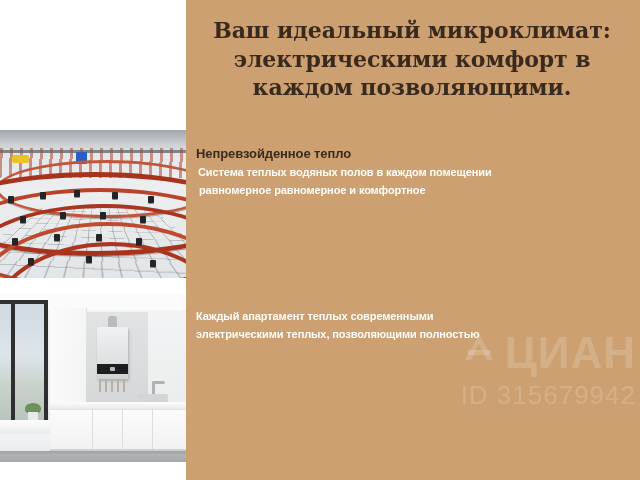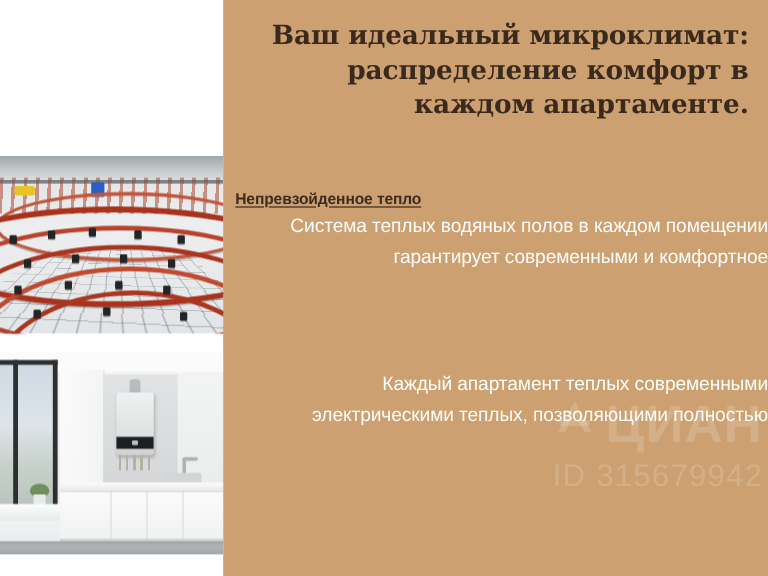--- a/index.html
+++ b/index.html
@@ -317,21 +317,21 @@
     margin-top: 2px;
     white-space: nowrap;
   }
 
   
   .title {
     position: absolute;
     left: 14px;
     top: 16px;
     width: 424px;
-    text-align: right;
+    text-align: center;
     color: #3a2a1e;
     font-family: "DejaVu Serif", "Liberation Serif", serif;
     font-size: 22px;
     font-weight: bold;
     line-height: 1.30;
     letter-spacing: -0.1px;
   }
 
   
   .block {
@@ -339,34 +339,31 @@
     left: 10px;
     width: 444px;
   }
   .block-1 { top: 146px; }
   .block-2 { top: 308px; }
 
   .subhead {
     color: #3b2b1f;
     font-size: 13px;
     font-weight: bold;
-    text-decoration: underline;
     text-underline-offset: 2px;
     line-height: 1.25;
     margin-bottom: 2px;
     letter-spacing: -0.1px;
-    margin-top: 12px;
   }
   .para {
     color: #fdfdfb;
-    font-size: 16px;
-    font-weight: normal;
+    font-size: 11px;
+    font-weight: bold;
     line-height: 1.62;
     letter-spacing: -0.1px;
-    text-align: right;
   }
   .para span { display: block; }
   .block-1 .para span:nth-child(1) { padding-left: 2px; }
   .block-1 .para span:nth-child(2) { padding-left: 3px; }
   .block-1 .para span:nth-child(3) { padding-left: 5px; }
   .block-1 .para span:nth-child(4) { padding-left: 3px; }
 </style>
 </head>
 <body>
 
@@ -449,29 +446,29 @@
             <path d="M20 4 L34 30 L28 30 L20 14 L12 30 L6 30 Z" fill="rgba(255,255,255,0.17)"></path>
             <rect x="8" y="20" width="24" height="5" fill="rgba(255,255,255,0.17)"></rect>
           </svg>
         </span><span>ЦИАН</span>
       </div>
       <div class="wm-id">ID 315679942</div>
     </div>
 
     <div class="title">
       <div>Ваш идеальный микроклимат:</div>
-      <div>распределение комфорт в</div>
-      <div>каждом апартаменте.</div>
+      <div>электрическими комфорт в</div>
+      <div>каждом позволяющими.</div>
     </div>
 
     <div class="block block-1">
       <div class="subhead">Непревзойденное тепло</div>
       <div class="para">
         <span>Система теплых водяных полов в каждом помещении</span>
-        <span>гарантирует современными и комфортное</span>
+        <span>равномерное равномерное и комфортное</span>
       </div>
     </div>
 
     <div class="block block-2">
       <div class="para">
         <span>Каждый апартамент теплых современными</span>
         <span>электрическими теплых, позволяющими полностью</span>
       </div>
     </div>
 

